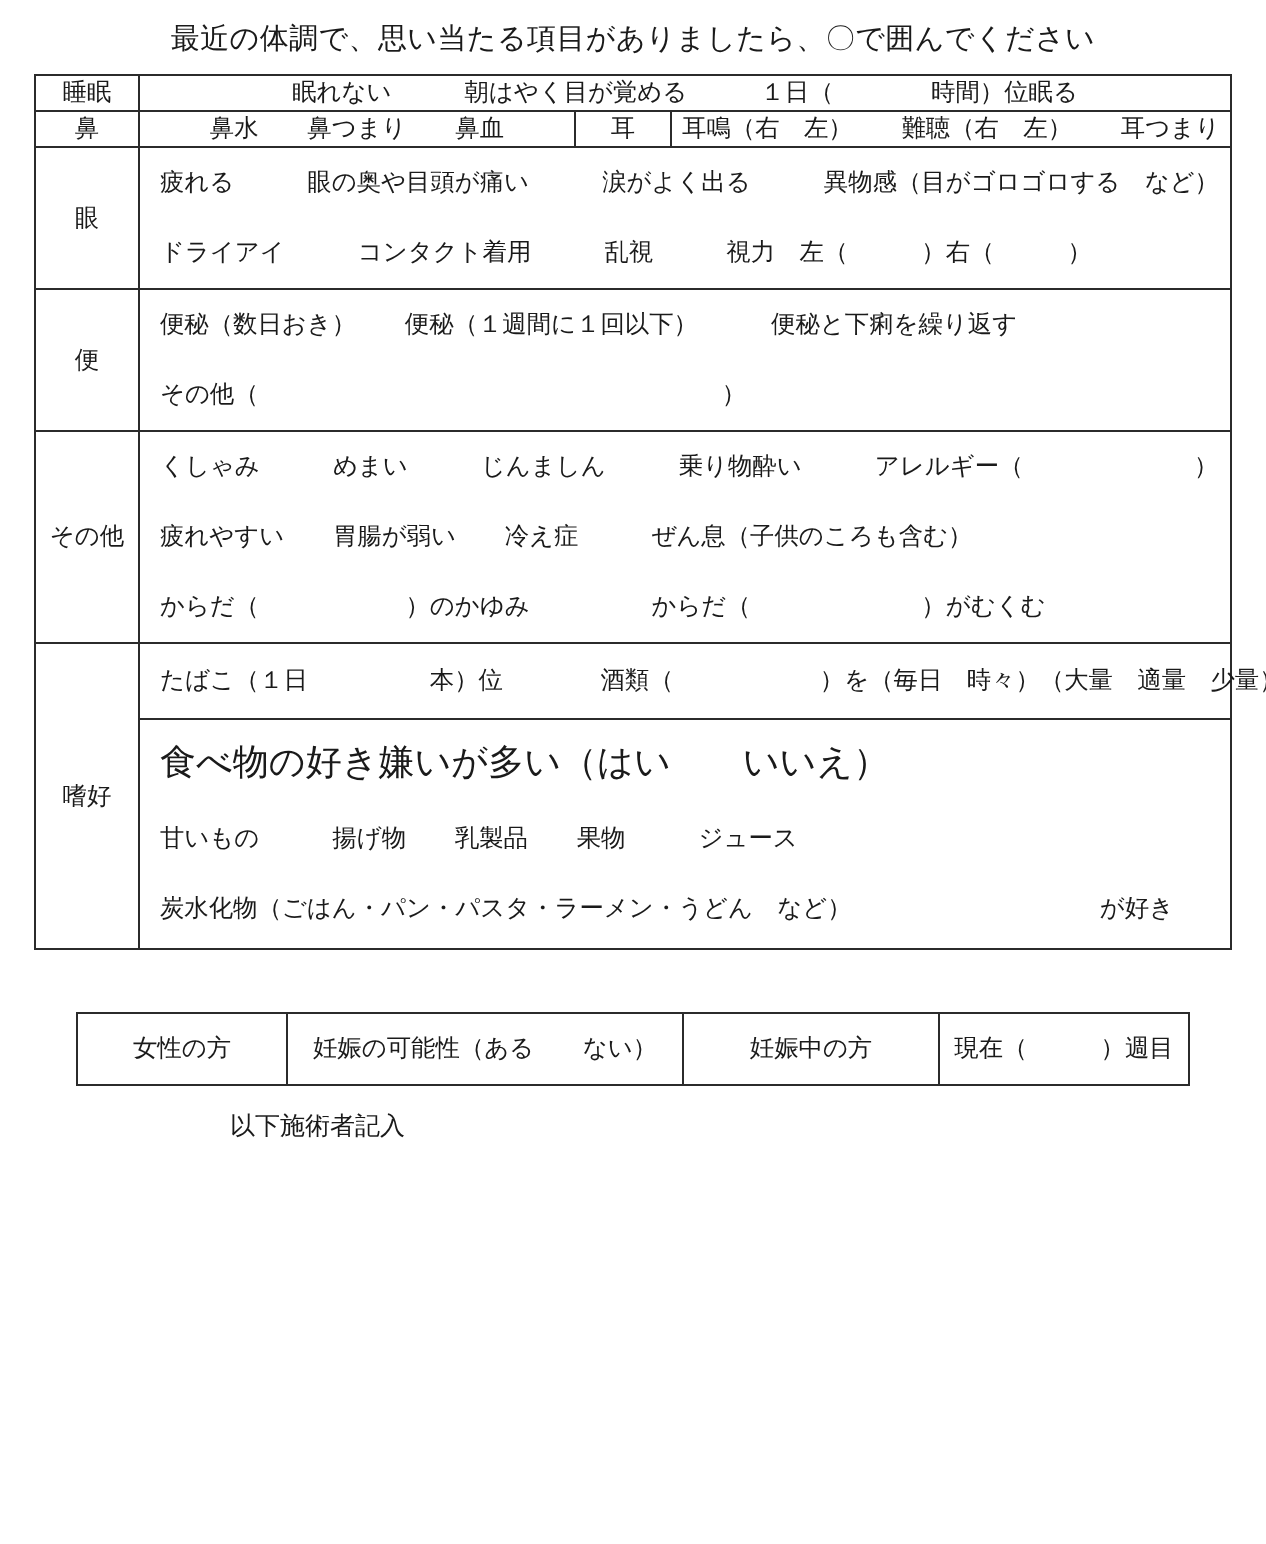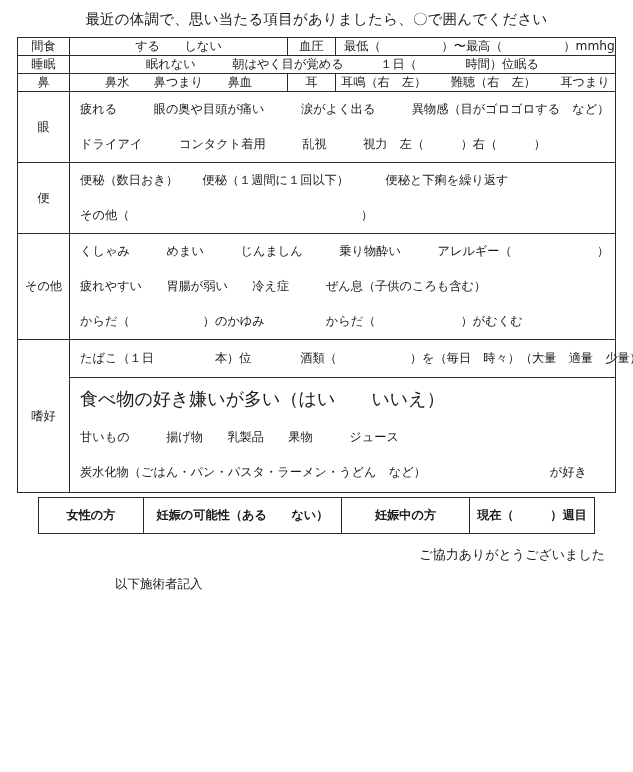--- a/index.html
+++ b/index.html
@@ -51,24 +51,23 @@
     white-space: nowrap;
   }
   .inner-split {
     border-bottom: 1px solid #2b2b2b;
   }
   .center { text-align: center; }
 
   
   table.preg {
     border-collapse: collapse;
-    margin: 4px auto 0 auto;
+    margin: 31px auto 0 auto;
     width: 556px;
     table-layout: fixed;
-    font-weight: bold;
   }
   table.preg td {
     border: 1px solid #2b2b2b;
     font-size: 12.2px;
     padding: 9px 6px;
     text-align: center;
     white-space: nowrap;
   }
   .thanks {
     text-align: right;
@@ -90,26 +89,20 @@
   <table class="main">
     <colgroup>
       <col style="width:52px">
       <col style="width:218px">
       <col style="width:48px">
       <col style="width:280px">
     </colgroup>
 
     <tbody>
 
-    <tr>
-      <td class="lbl">間食</td>
-      <td class="rowline center">する　　しない</td>
-      <td class="lbl">血圧</td>
-      <td class="rowline" style="padding-left:8px">最低（　　　　　）〜最高（　　　　　）mmhg</td>
-    </tr>
 
     <tr>
       <td class="lbl">睡眠</td>
       <td class="rowline center" colspan="3">眠れない　　　朝はやく目が覚める　　　１日（　　　　時間）位眠る</td>
     </tr>
 
     <tr>
       <td class="lbl">鼻</td>
       <td class="rowline center">鼻水　　鼻つまり　　鼻血</td>
       <td class="lbl">耳</td>
@@ -167,16 +160,15 @@
     <tbody>
         <tr>
       <td>女性の方</td>
       <td>妊娠の可能性（ある　　ない）</td>
       <td>妊娠中の方</td>
       <td>現在（　　　）週目</td>
     </tr>
   </tbody>
     </table>
 
-  <div class="thanks">ご協力ありがとうございました</div>
   <div class="footer-note">以下施術者記入</div>
 
 </div>
 
 </body></html>

